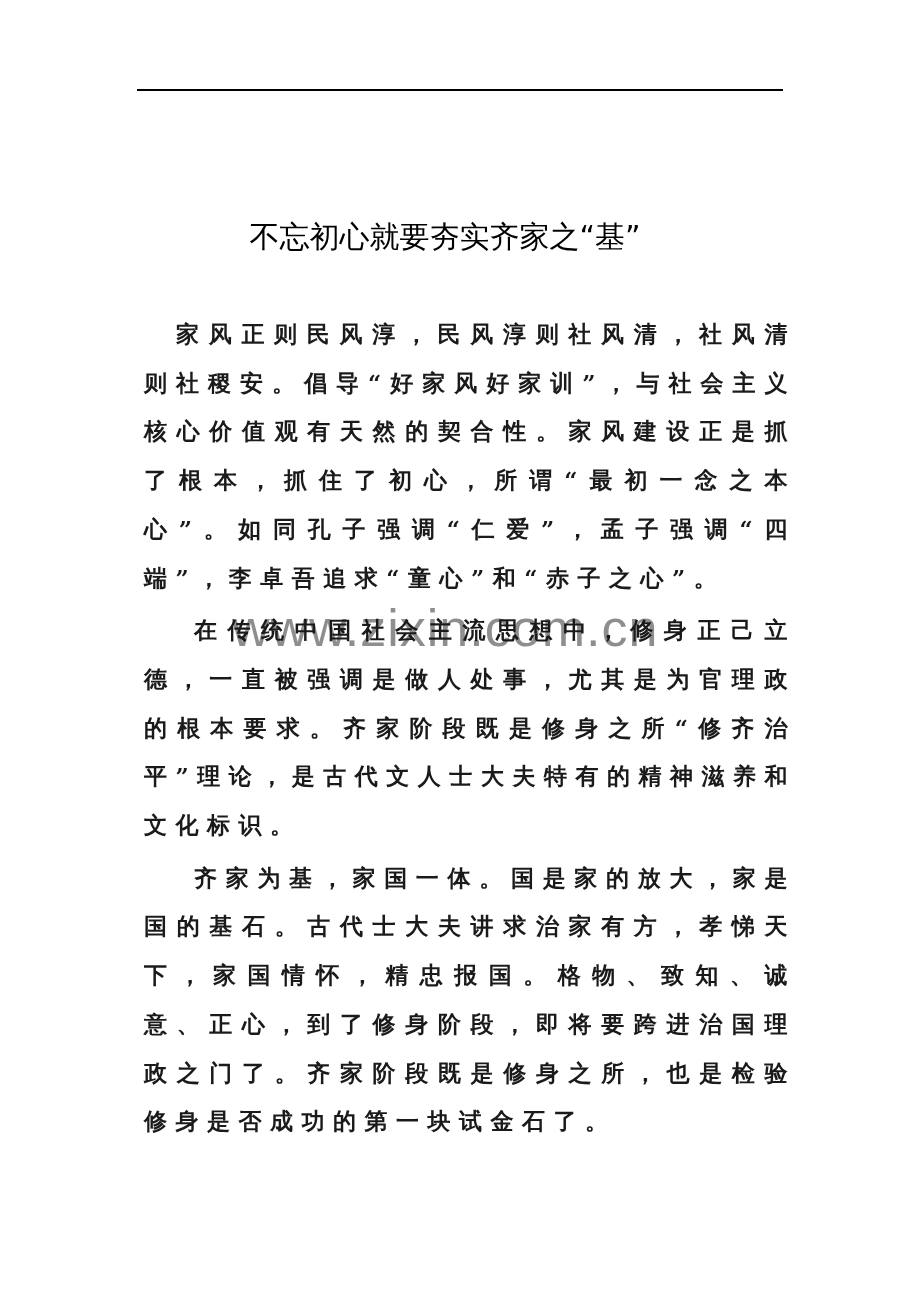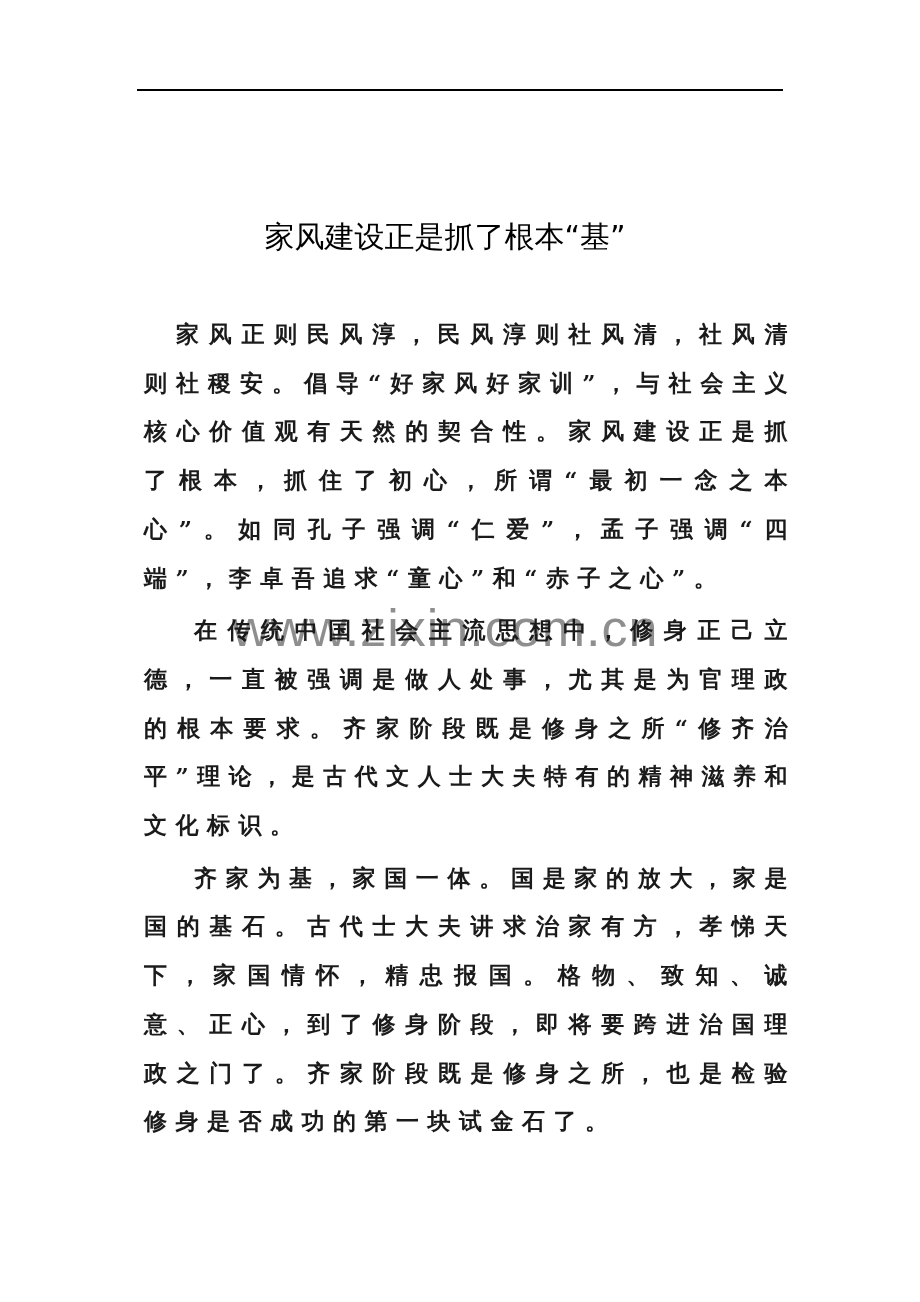--- a/index.html
+++ b/index.html
@@ -18,21 +18,21 @@
   .watermark { position: absolute; left: 232px; top: 598px; font-family: "Liberation Sans", sans-serif;
                font-size: 52px; color: #737373; letter-spacing: 1px; opacity: 0.8;
                pointer-events: none; z-index: 0; }
   .body { z-index: 1; }
 </style>
 </head>
 <body>
 
 <div class="header-rule"></div>
 
-<div class="title">家风建设正是抓了根本“基”</div>
+<div class="title">不忘初心就要夯实齐家之“基”</div>
 
 <div class="watermark">www.zixin.com.cn</div>
 
 <div class="body">
   <p class="para first">家风正则民风淳，民风淳则社风清，社风清则社稷安。倡导“好家风好家训”，与社会主义核心价值观有天然的契合性。家风建设正是抓了根本，抓住了初心，所谓“最初一念之本心”。如同孔子强调“仁爱”，孟子强调“四端”，李卓吾追求“童心”和“赤子之心”。</p>
   <p class="para indent">在传统中国社会主流思想中，修身正己立德，一直被强调是做人处事，尤其是为官理政的根本要求。齐家阶段既是修身之所“修齐治平”理论，是古代文人士大夫特有的精神滋养和文化标识。</p>
   <p class="para indent">齐家为基，家国一体。国是家的放大，家是国的基石。古代士大夫讲求治家有方，孝悌天下，家国情怀，精忠报国。格物、致知、诚意、正心，到了修身阶段，即将要跨进治国理政之门了。齐家阶段既是修身之所，也是检验修身是否成功的第一块试金石了。</p>
 </div>
 
 </body></html>

